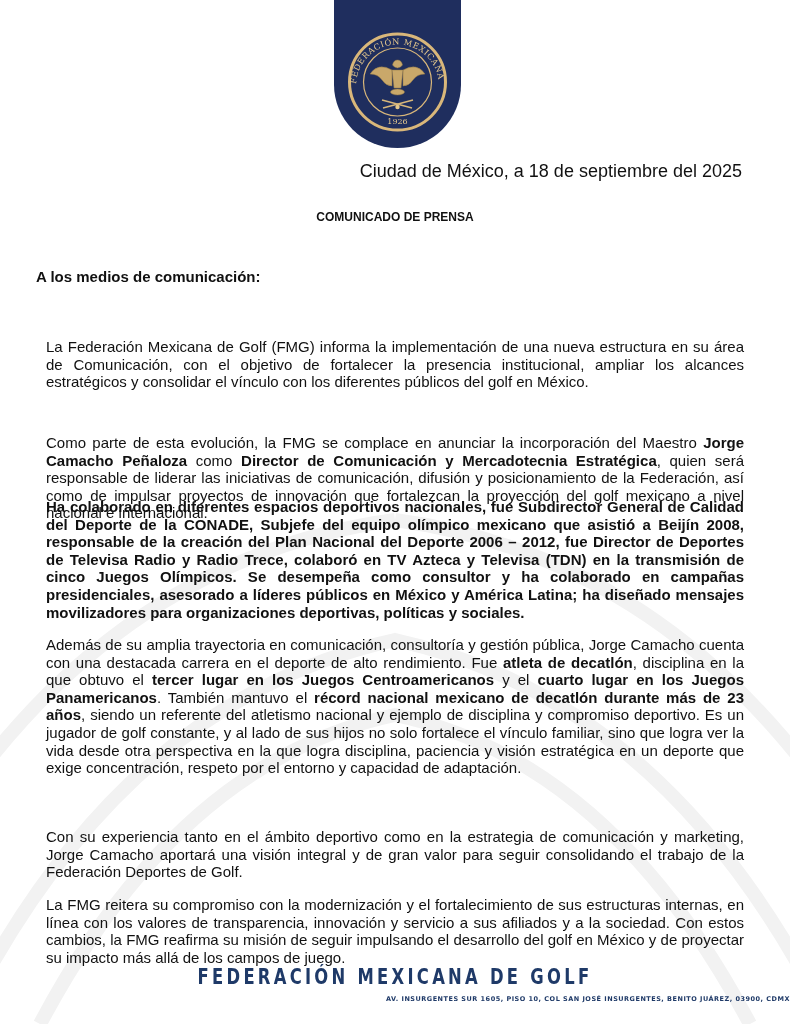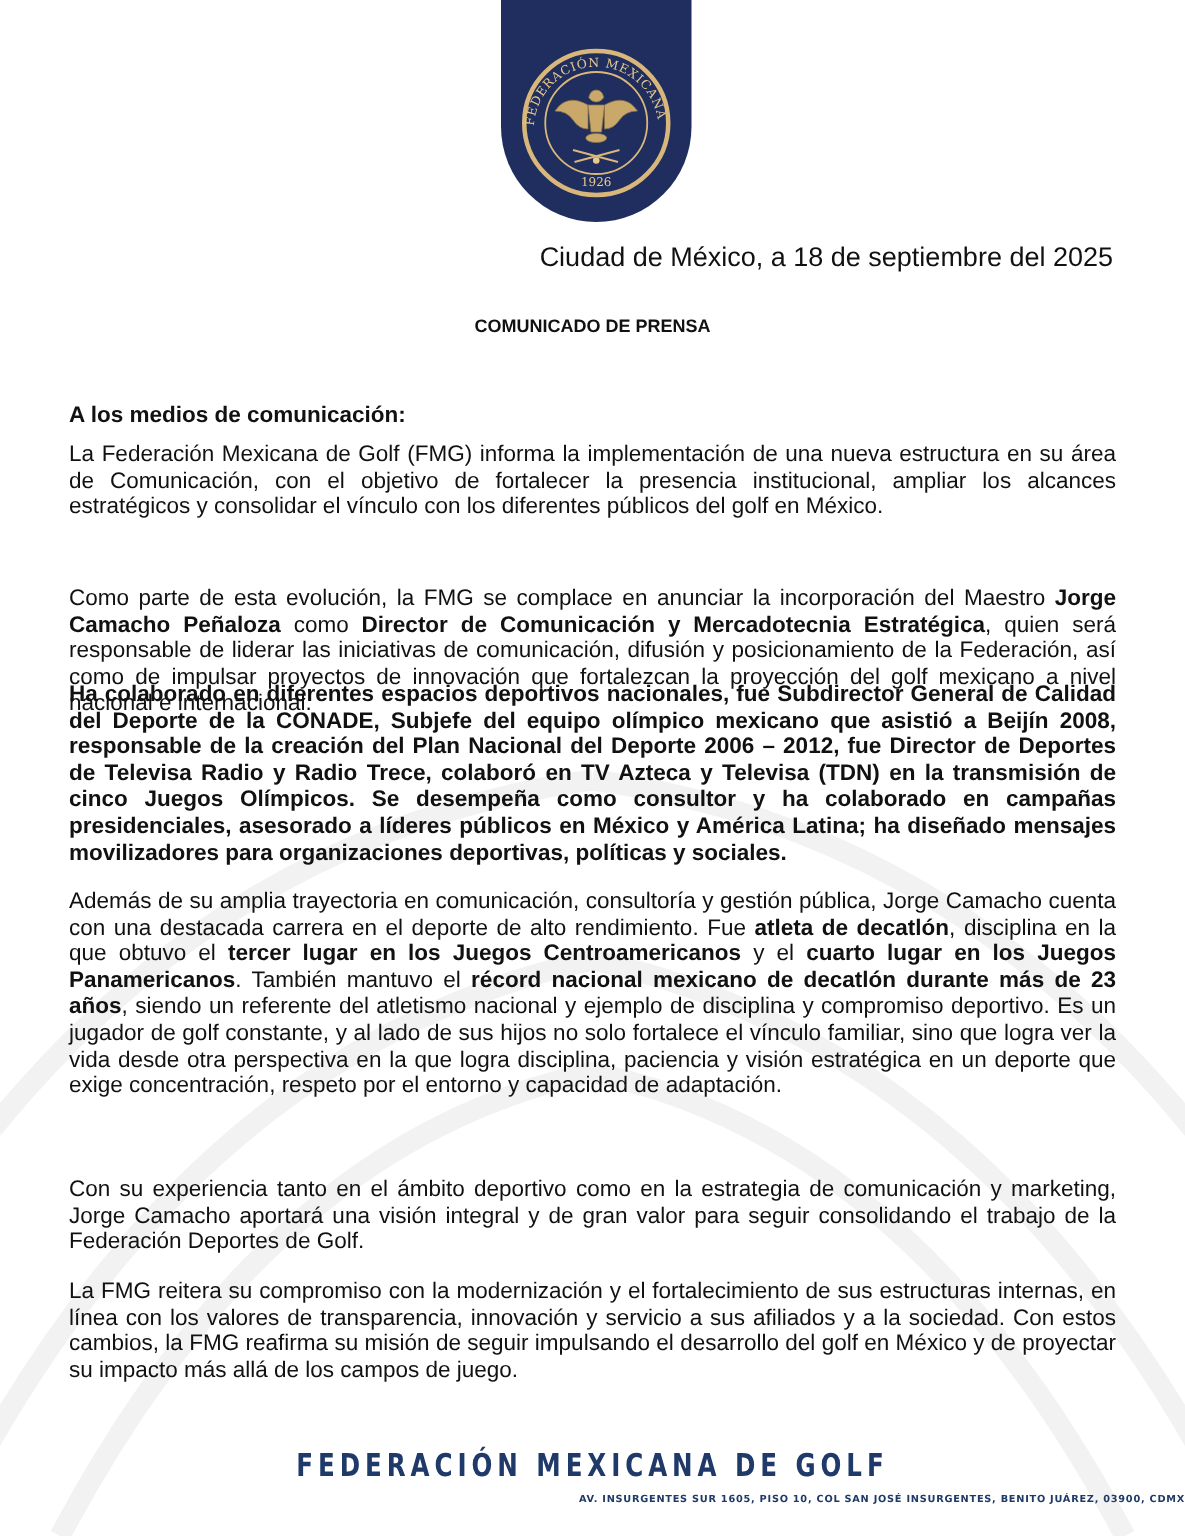--- a/index.html
+++ b/index.html
@@ -45,32 +45,33 @@
       position: absolute;
       left: 0;
       width: 790px;
       top: 210px;
       text-align: center;
       font-weight: bold;
       font-size: 12px;
     }
     .salutation {
       position: absolute;
-      left: 46px;
+      left: 36px;
       top: 268px;
       font-weight: bold;
       font-size: 15px;
     }
     .para {
       position: absolute;
       left: 46px;
       width: 698px;
       font-size: 15px;
       line-height: 17.6px;
       text-align: justify;
+      margin-top: 44px;
     }
     .para b { font-weight: bold; }
     #p1 { top: 294px; }
     #p2 { top: 390px; }
     #p3 { top: 454px; font-weight: bold; }
     #p4 { top: 592px; }
     #p5 { top: 784px; }
     #p6 { top: 852px; }
     .footer-name {
       position: absolute;

